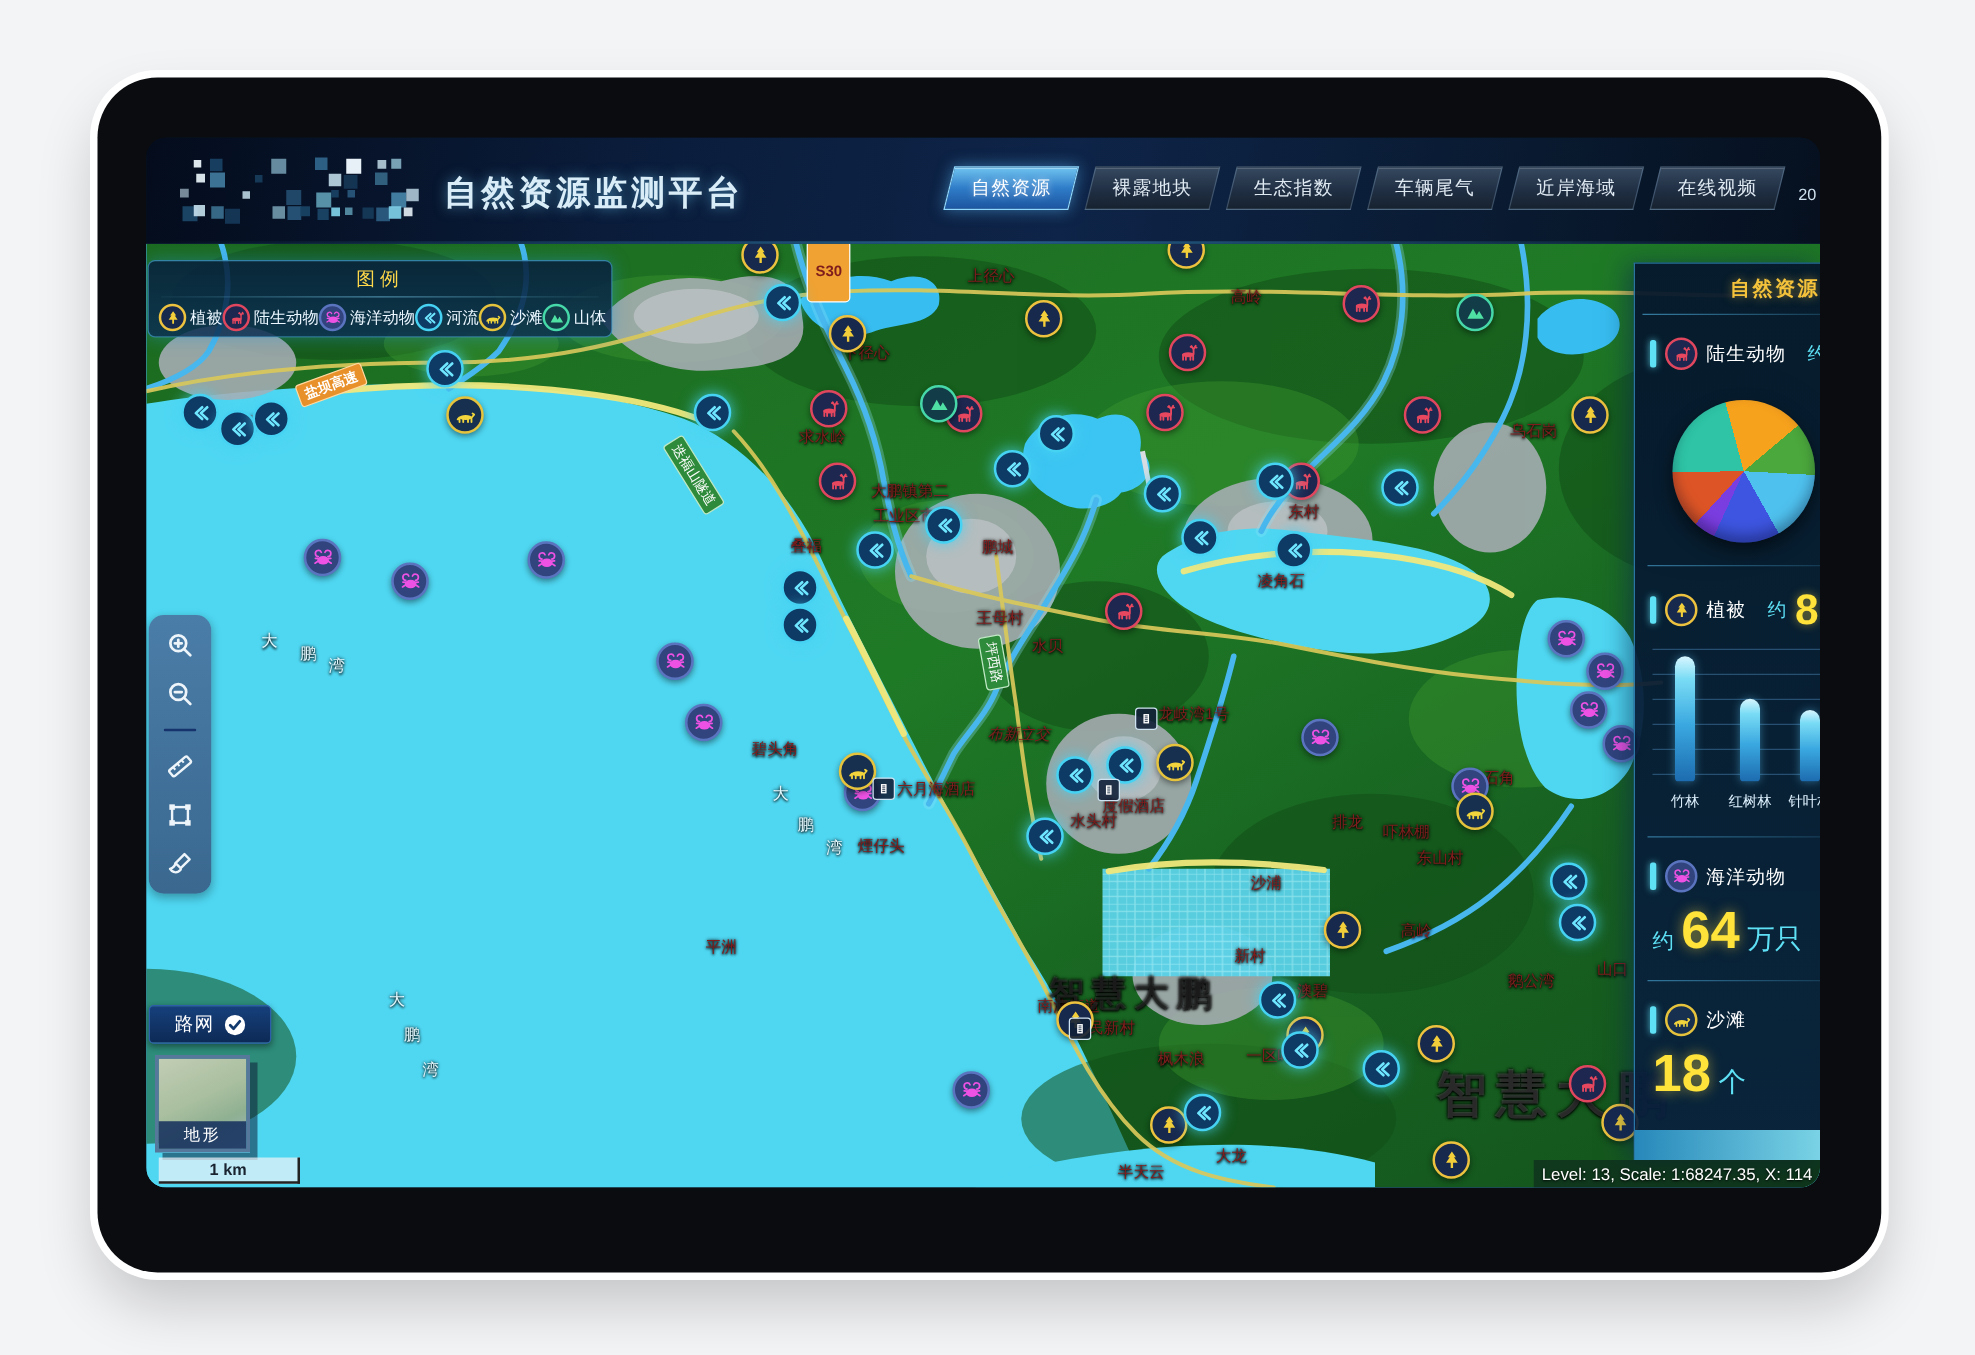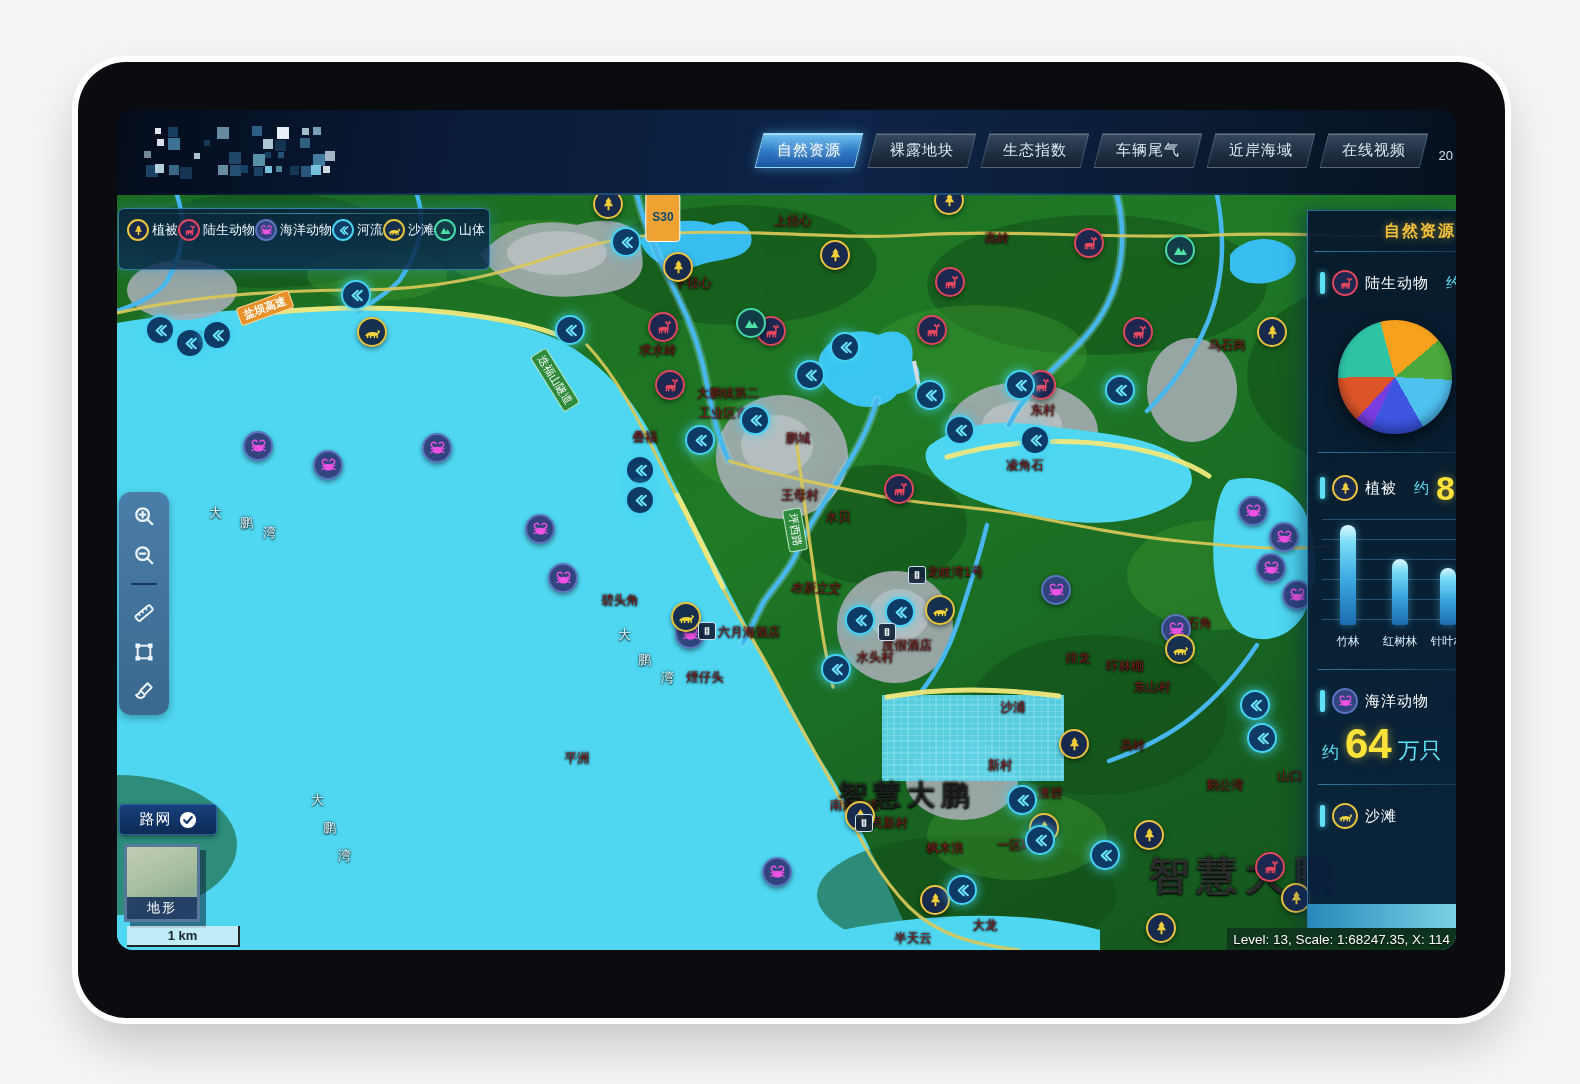--- a/index.html
+++ b/index.html
@@ -36,21 +36,21 @@
   .map { position:absolute; left:0; top:85px; width:1339px; height:755px; background:#4fd7f2; overflow:hidden; }
   .map svg.base { position:absolute; left:0; top:0; width:100%; height:100%; }
 
   .map-label { position:absolute; transform:translate(-50%,-50%); color:#7f1d1d; font-size:12.5px;
                white-space:nowrap; text-shadow:0 0 3px #000,0 1px 2px #000; z-index:5; pointer-events:none; }
   .map-label.sea { color:#f0fbff; opacity:.92; font-size:13px; letter-spacing:1px; }
   .map-label.hw   { background:#e8902a; color:#fff; font-size:11px; padding:1px 5px; border-radius:3px;
                     border:1px solid #ffd9a0; text-shadow:none; font-weight:bold; }
   .map-label.tunnel, .map-label.road-v { background:#2f8b3c; color:#fff; font-size:11px; padding:1px 4px;
                     border-radius:3px; border:1px solid #bfe8c4; text-shadow:none; }
-  .map-label.badge { background:#f0a232; color:#0c4a6e; font-weight:bold; font-size:12px; padding:17px 6px;
+  .map-label.badge { background:#f0a232; color:#7f1d1d; font-weight:bold; font-size:12px; padding:17px 6px;
                     border-radius:4px; border:1.5px solid #ffffff; text-shadow:none; }
   .map-label.wm  { font-size:40px; color:rgba(255,255,255,.16); letter-spacing:8px; font-weight:bold; }
   .map-label.wm2 { font-size:28px; color:rgba(255,255,255,.10); letter-spacing:6px; font-weight:bold; }
 
   .mk { position:absolute; width:30px; height:30px; border-radius:50%; transform:translate(-50%,-50%);
         display:flex; align-items:center; justify-content:center; z-index:10; cursor:pointer;
         box-shadow:0 2px 5px rgba(0,0,0,.45); }
   .mk svg { width:17px; height:17px; }
   .mk-veg   { background:#18294e; border:2.5px solid #ecc23f; color:#f2ce3a; }
   .mk-deer  { background:#1d2750; border:2.5px solid #e0475e; color:#e8485f; }
@@ -752,20 +752,21 @@
           <span style="left: 146.924px; top: 41.0057px; width: 9px; height: 9px; background: rgb(27, 70, 104); opacity: 0.712619;"></span>
           <span style="left: 158.747px; top: 2.64645px; width: 7px; height: 7px; background: rgb(194, 220, 234); opacity: 0.844905;"></span>
           <span style="left: 156.832px; top: 13.4415px; width: 10px; height: 10px; background: rgb(79, 147, 184); opacity: 0.596466;"></span>
           <span style="left: 157.932px; top: 41.4819px; width: 11px; height: 11px; background: rgb(46, 98, 136); opacity: 0.861672;"></span>
           <span style="left: 170.192px; top: 1.56951px; width: 8px; height: 8px; background: rgb(138, 184, 204); opacity: 0.85801;"></span>
           <span style="left: 170.386px; top: 28.6428px; width: 12px; height: 12px; background: rgb(79, 147, 184); opacity: 0.814727;"></span>
           <span style="left: 168.025px; top: 40.3122px; width: 10px; height: 10px; background: rgb(127, 208, 232); opacity: 0.922633;"></span>
           <span style="left: 181.816px; top: 26.356px; width: 10px; height: 10px; background: rgb(194, 220, 234); opacity: 0.807201;"></span>
           <span style="left: 180.461px; top: 41.4493px; width: 7px; height: 7px; background: rgb(232, 242, 248); opacity: 0.895185;"></span>
         </div>
+      <div class="hdr-title">自然资源监测平台</div>
       <div class="tabs" id="tabs">
           <div class="tab active">
             <span>自然资源</span>
           </div>
           <div class="tab">
             <span>裸露地块</span>
           </div>
           <div class="tab">
             <span>生态指数</span>
           </div>
@@ -776,20 +777,21 @@
             <span>近岸海域</span>
           </div>
           <div class="tab">
             <span>在线视频</span>
           </div>
         </div>
       <div class="hdr-clock">20</div>
     </div>
 
     <div class="legend">
+      <div class="legend-title">图例</div>
       <div class="legend-div"></div>
       <div class="legend-items" id="legend-items">
           <div class="legend-item">
             <span class="mk mk-veg">
               <svg>
                 <use href="#sym-tree"></use>
               </svg>
             </span>
                  <span class="lg-label">植被</span>
           </div>
@@ -931,20 +933,24 @@
 
         <div class="sb-row">
           <span class="sb-tick"></span>
           <span class="mk mk-beach">
               <svg>
                 <use href="#sym-dog"></use>
               </svg>
             </span>
           <span class="sb-label">沙滩</span>
         </div>
+        <div class="sb-value">
+          <span class="v-num">18</span>
+          <span class="v-unit">个</span>
+        </div>
       </div>
       <div class="sb-strip"></div>
     </div>
 
     <div class="statusbar">Level: 13, Scale: 1:68247.35, X: 114</div>
 
   </div>
 </div>
 
 </body></html>

